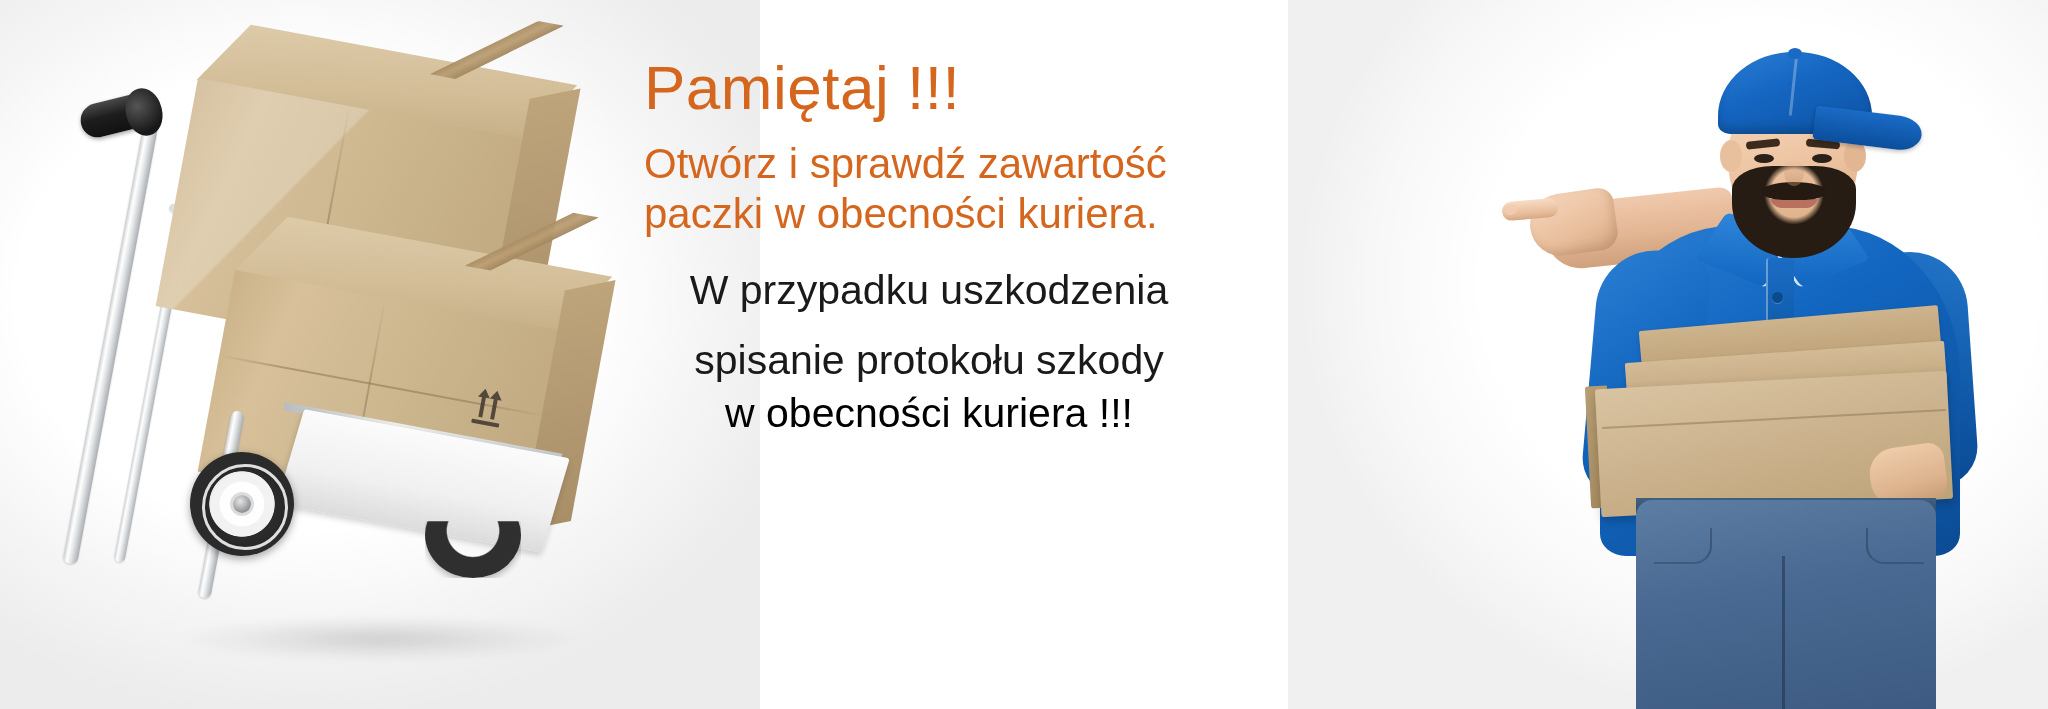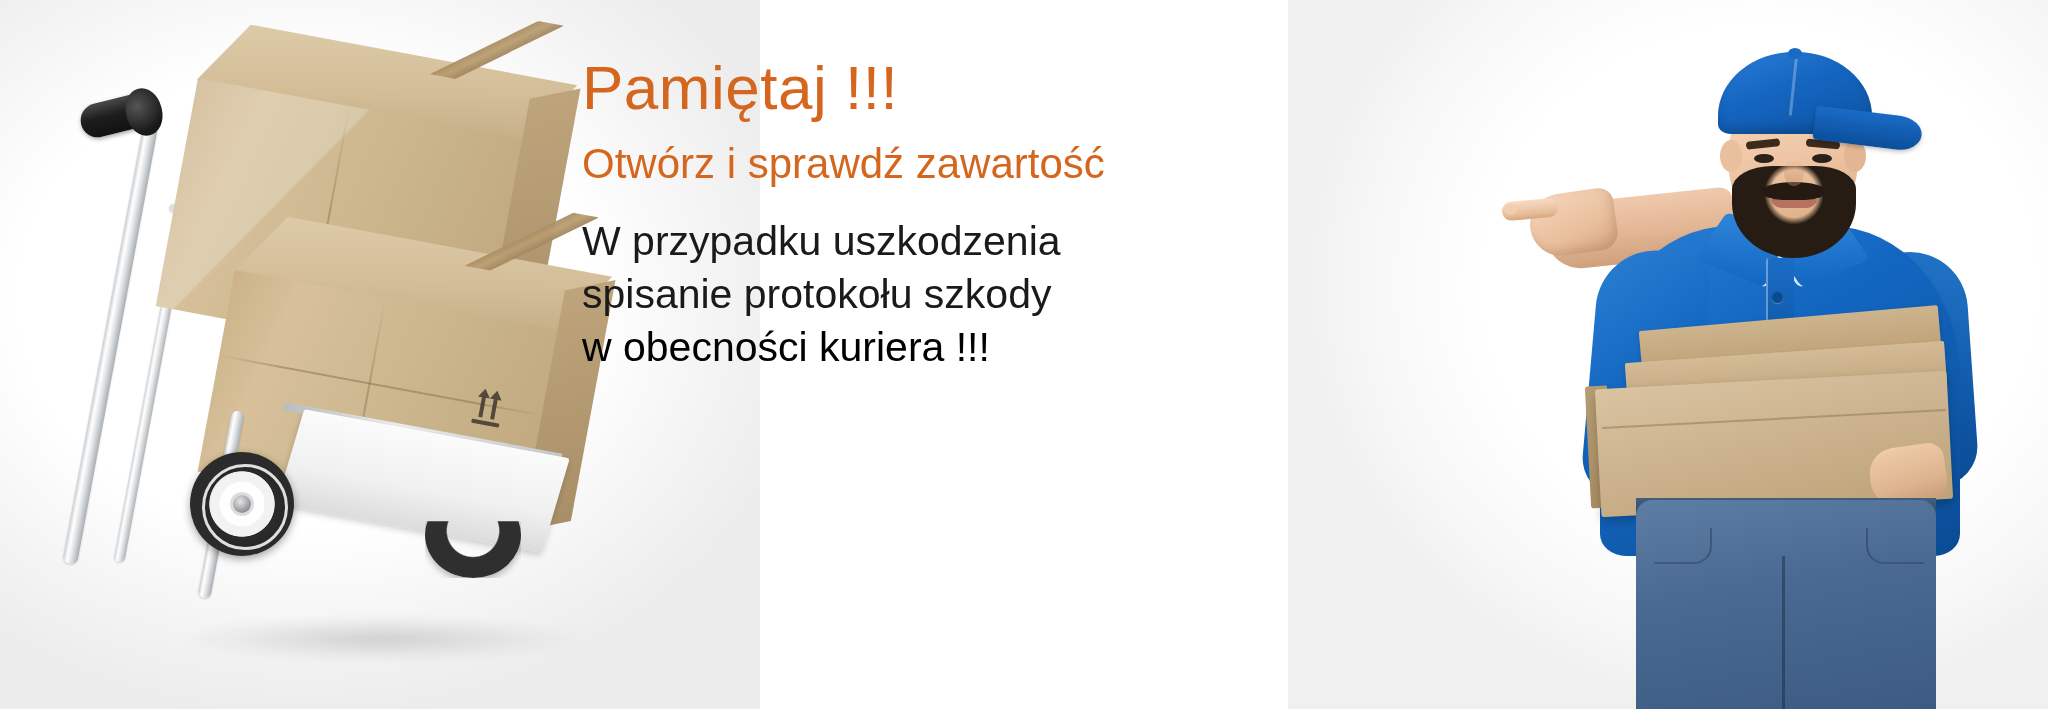--- a/index.html
+++ b/index.html
@@ -143,31 +143,31 @@
     position:absolute;width:26px;height:92px;
     background:linear-gradient(90deg,#a98d63,#bb9e73 45%,#a2875f);
     opacity:.95;border-radius:1px;
   }
   .tape-a{right:86px;top:-56px;transform:skewX(-34deg) rotate(0deg);height:72px;}
   .arrow-mark{
     position:absolute;width:42px;height:44px;opacity:.82;
   }
 
   
-  .copy{position:absolute;left:582px;top:56px;width:570px;}
+  .copy{position:absolute;left:644px;top:56px;width:570px;}
   .headline{
     font-size:62px;line-height:1.02;font-weight:400;letter-spacing:.5px;
     margin:0 0 8px 0;
   }
   .sub-line{
     font-size:42px;line-height:1.18;font-weight:400;margin:0;
     white-space:nowrap;
   }
   .sub-block{margin-top:20px;}
-  .body-block{margin-top:26px;}
+  .body-block{margin-top:26px;text-align:center;}
   .body-line{
     font-size:41px;line-height:1.30;font-weight:400;margin:0;
     white-space:nowrap;
   }
 
   
   .courier{position:absolute;left:1440px;top:0;width:608px;height:709px;}
 
   .c-arm-point{
     position:absolute;left:105px;top:196px;width:190px;height:66px;
@@ -439,25 +439,26 @@
     <div class="wheel-front"></div>
     <div class="wheel-front-ring"></div>
   </div>
 
   <div class="copy">
 
     <h1 class="headline" style="color:#D4661E;">Pamiętaj !!!</h1>
 
     <div class="sub-block">
       <p class="sub-line" style="color:#D4661E;">Otwórz i sprawdź zawartość</p>
+      <p class="sub-line" style="color:#D4661E;">paczki w obecności kuriera.</p>
     </div>
 
     <div class="body-block">
       <p class="body-line" style="color:#1a1a1a;">W przypadku uszkodzenia</p>
-      <p class="body-line" style="color:#1a1a1a;">spisanie protokołu szkody</p>
+      <p class="body-line" style="color:#1a1a1a;margin-top:16px;">spisanie protokołu szkody</p>
       <p class="body-line" style="color:#000000;">w obecności kuriera !!!</p>
     </div>
   </div>
 
   <div class="courier">
 
     <div class="c-sleeve-r"></div>
     <div class="c-arm-point"></div>
     <div class="c-hand"></div>
     <div class="c-finger"></div>

